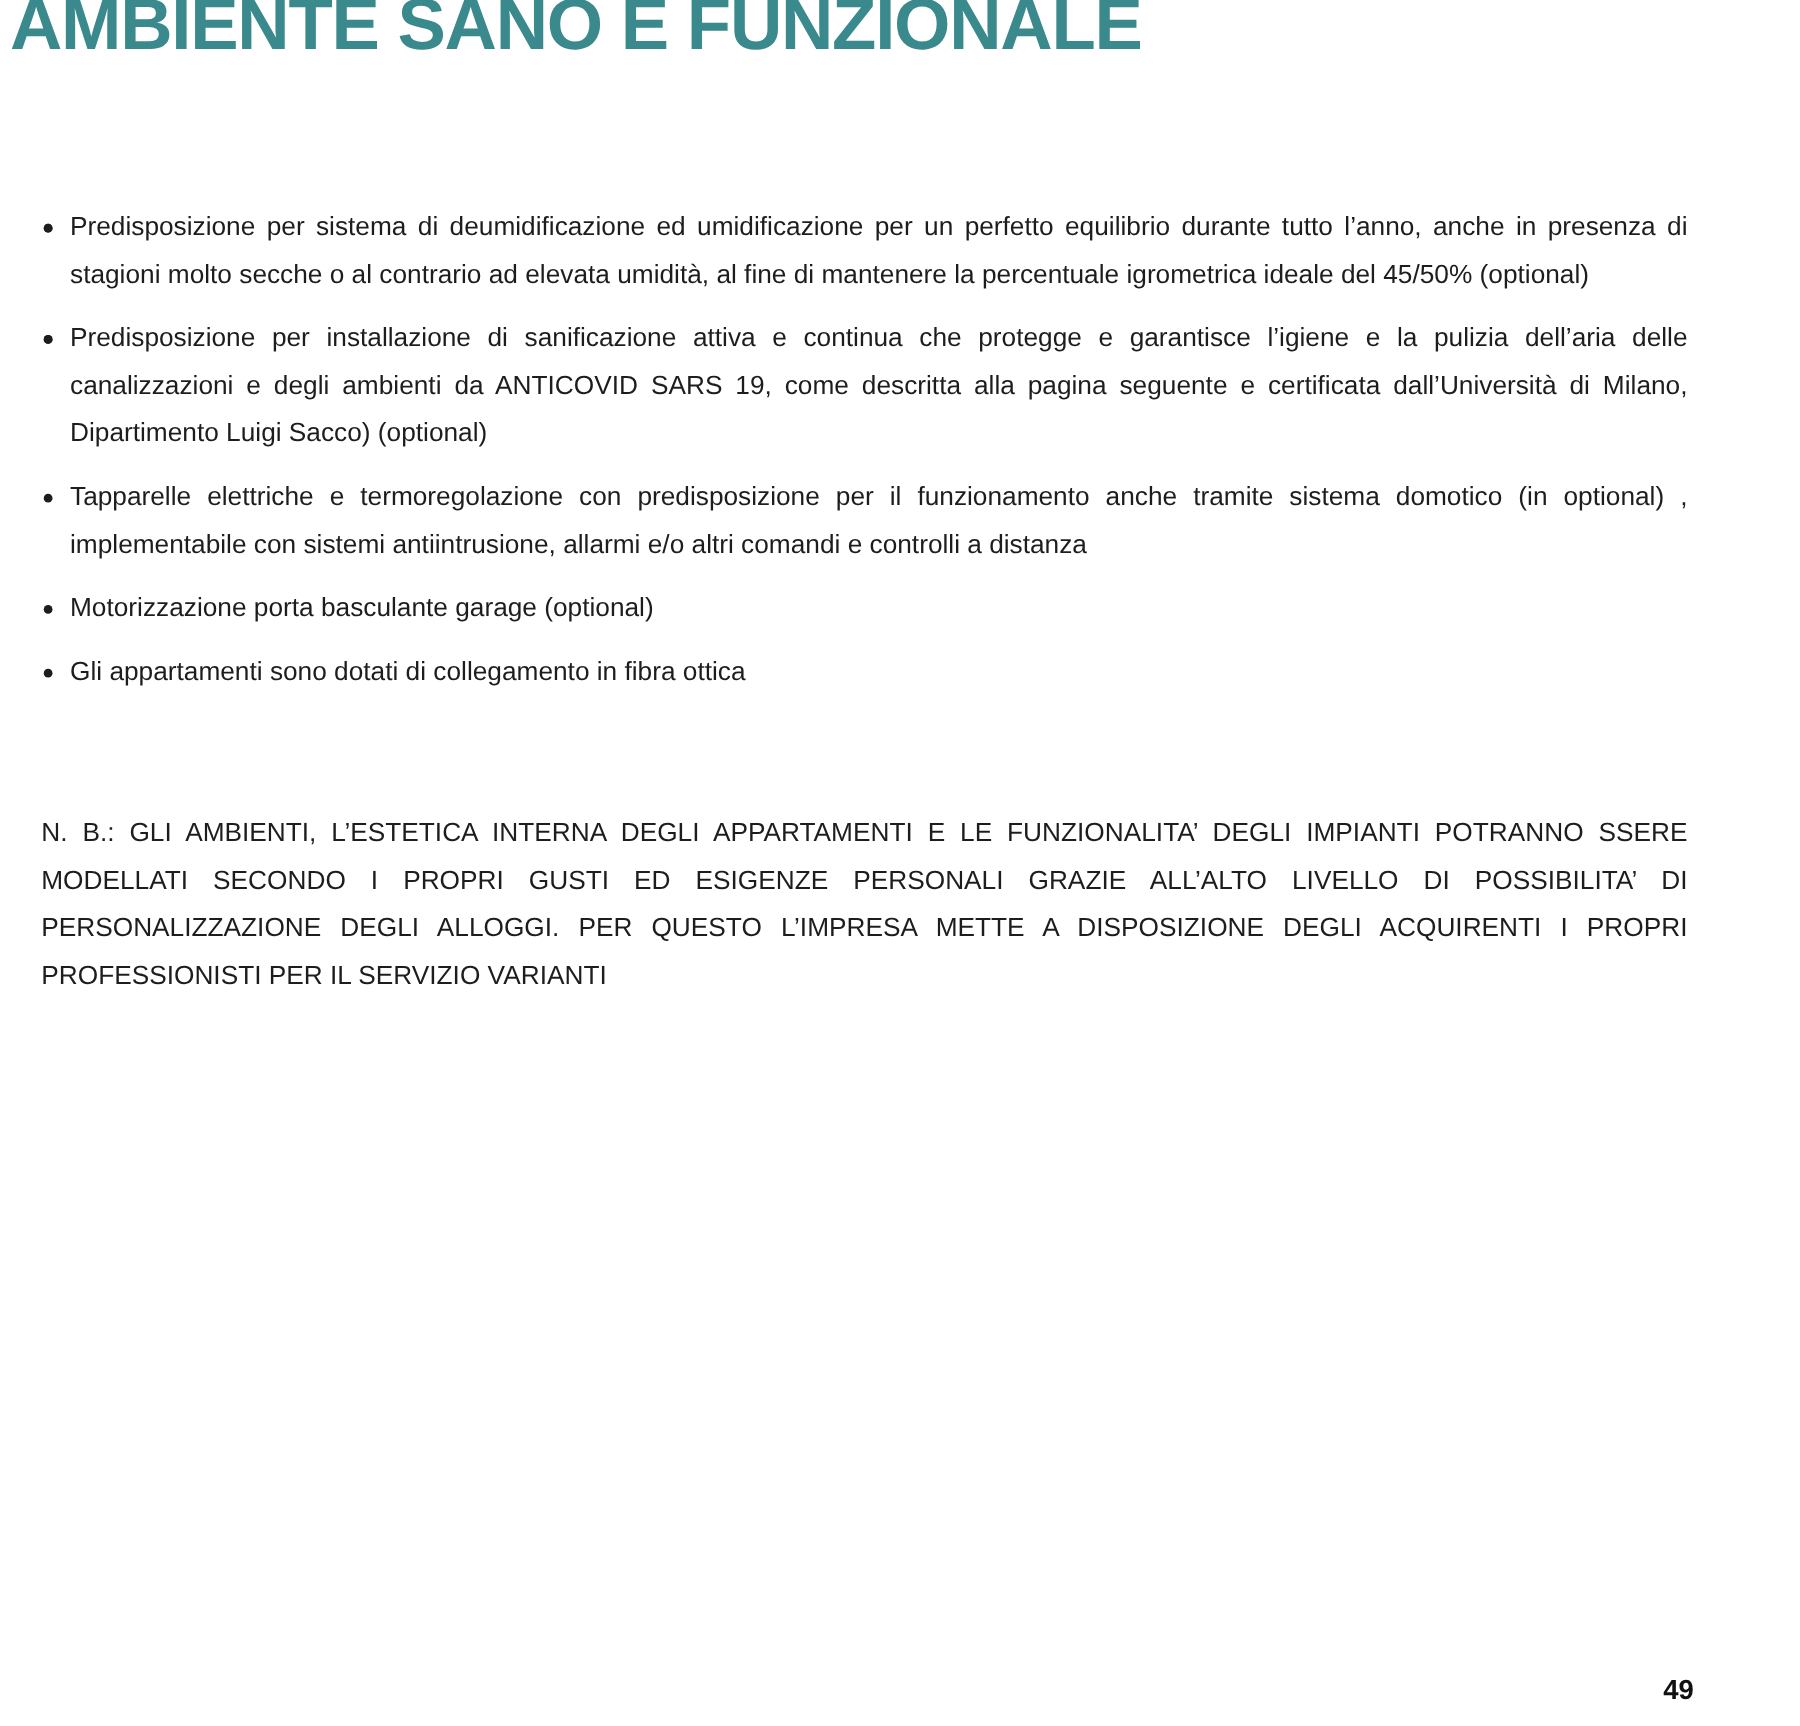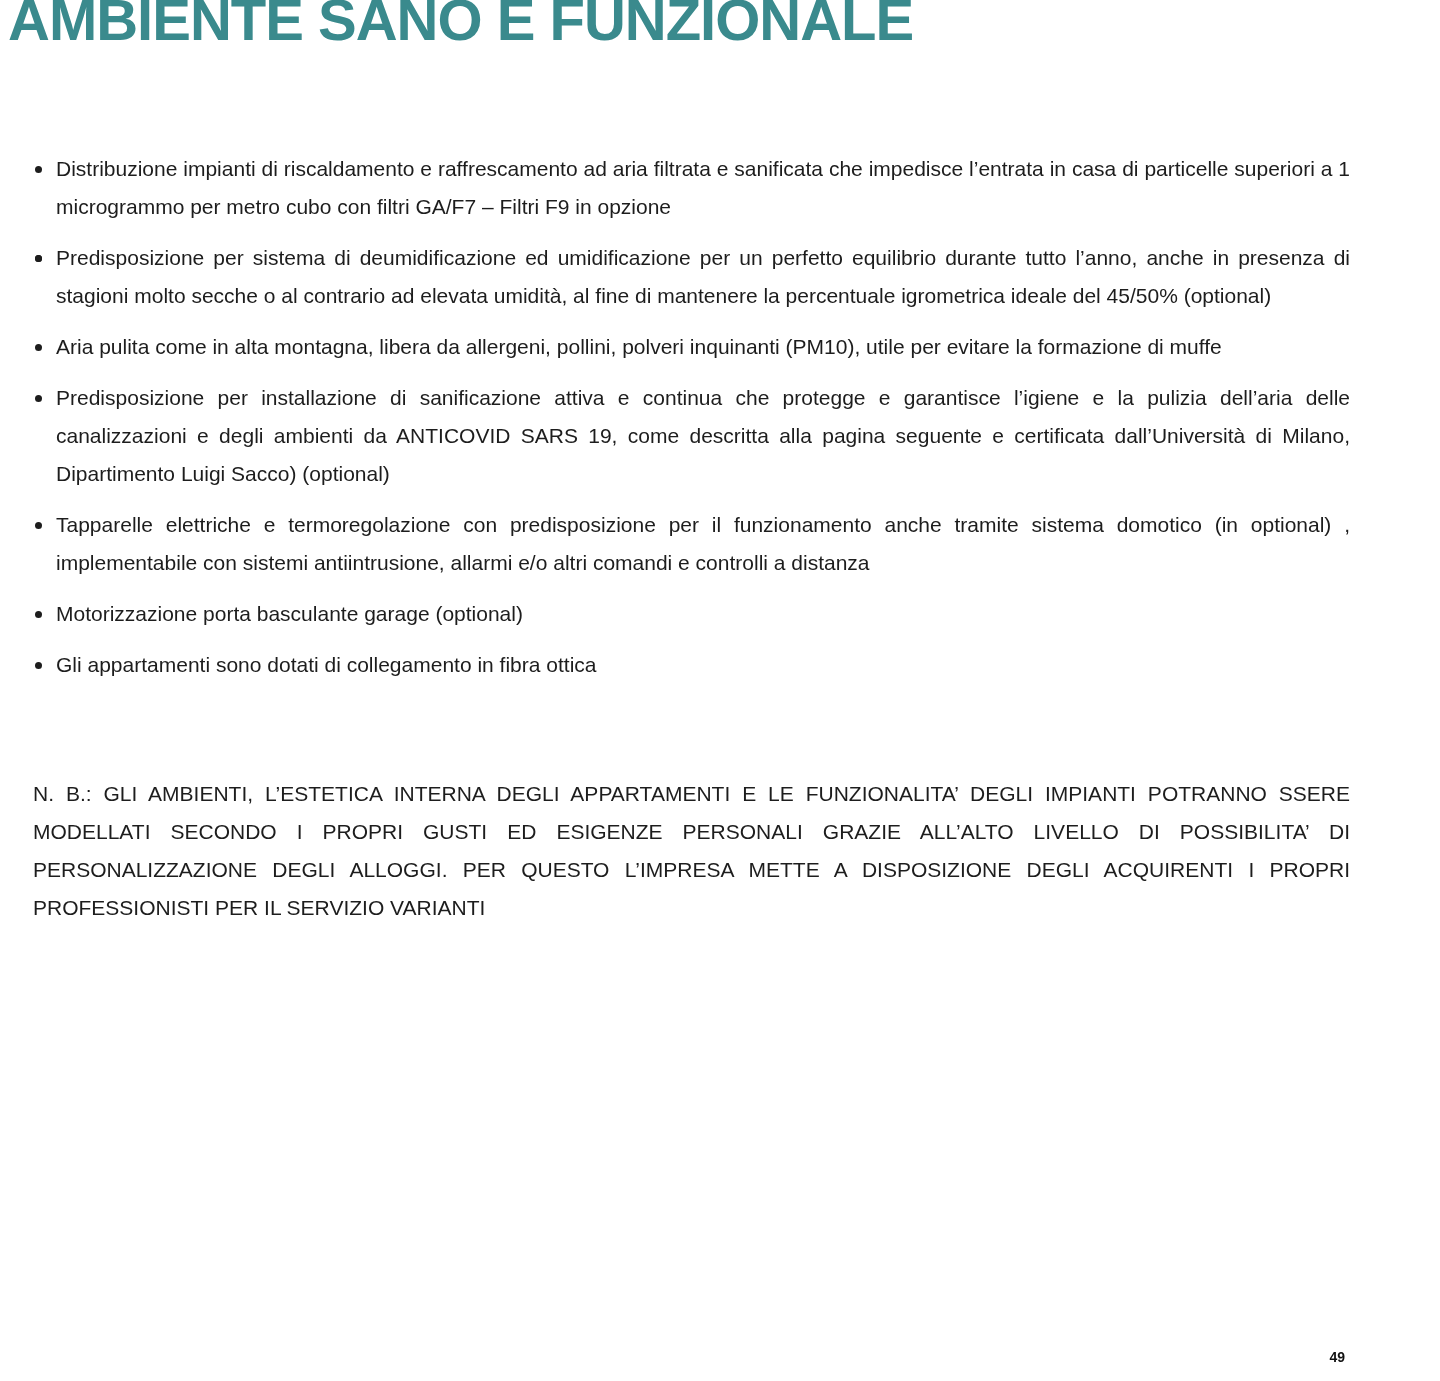--- a/index.html
+++ b/index.html
@@ -64,51 +64,46 @@
   }
   .note {
     margin: 91px 0 0 0;
     font-size: 21px;
     line-height: 38px;
     text-align: justify;
   }
   .note .bold { font-weight: 400; }
   .page-number {
     position: absolute;
-    right: 95px;
+    right: 85px;
     bottom: 16px;
-    font-size: 14px;
+    font-size: 22px;
     font-weight: 700;
     color: #111111;
   }
 </style>
 </head>
 <body>
 
 <div class="page">
 
   <h1 class="page-title">AMBIENTE SANO E FUNZIONALE</h1>
 
   <div class="content">
 
     <ul class="bullet-list">
       <li>
         <span class="dot"></span>
-        <span>Distribuzione impianti di riscaldamento e raffrescamento ad aria filtrata e sanificata che impedisce l’entrata in casa di particelle superiori a 1 microgrammo per metro cubo con filtri GA/F7 – Filtri F9 in opzione</span>
-      </li>
-      <li>
-        <span class="dot"></span>
       </li>
       <li>
         <span class="dot"></span>
         <span>Predisposizione per sistema di deumidificazione ed umidificazione per un perfetto equilibrio durante tutto l’anno, anche in presenza di stagioni molto secche o al contrario ad elevata umidità, al fine di mantenere la percentuale igrometrica ideale del 45/50% (optional)</span>
       </li>
       <li>
         <span class="dot"></span>
-        <span>Aria pulita come in alta montagna, libera da allergeni, pollini, polveri inquinanti (PM10), utile per evitare la formazione di muffe</span>
       </li>
       <li>
         <span class="dot"></span>
         <span>Predisposizione per installazione di sanificazione attiva e continua che protegge e garantisce l’igiene e la pulizia dell’aria delle canalizzazioni e degli ambienti da ANTICOVID SARS 19, come descritta alla pagina seguente e certificata dall’Università di Milano, Dipartimento Luigi Sacco) (optional)</span>
       </li>
       <li>
         <span class="dot"></span>
         <span>Tapparelle elettriche e termoregolazione con predisposizione per il funzionamento anche tramite sistema domotico (in optional) , implementabile con sistemi antiintrusione, allarmi e/o altri comandi e controlli a distanza</span>
       </li>
       <li>

